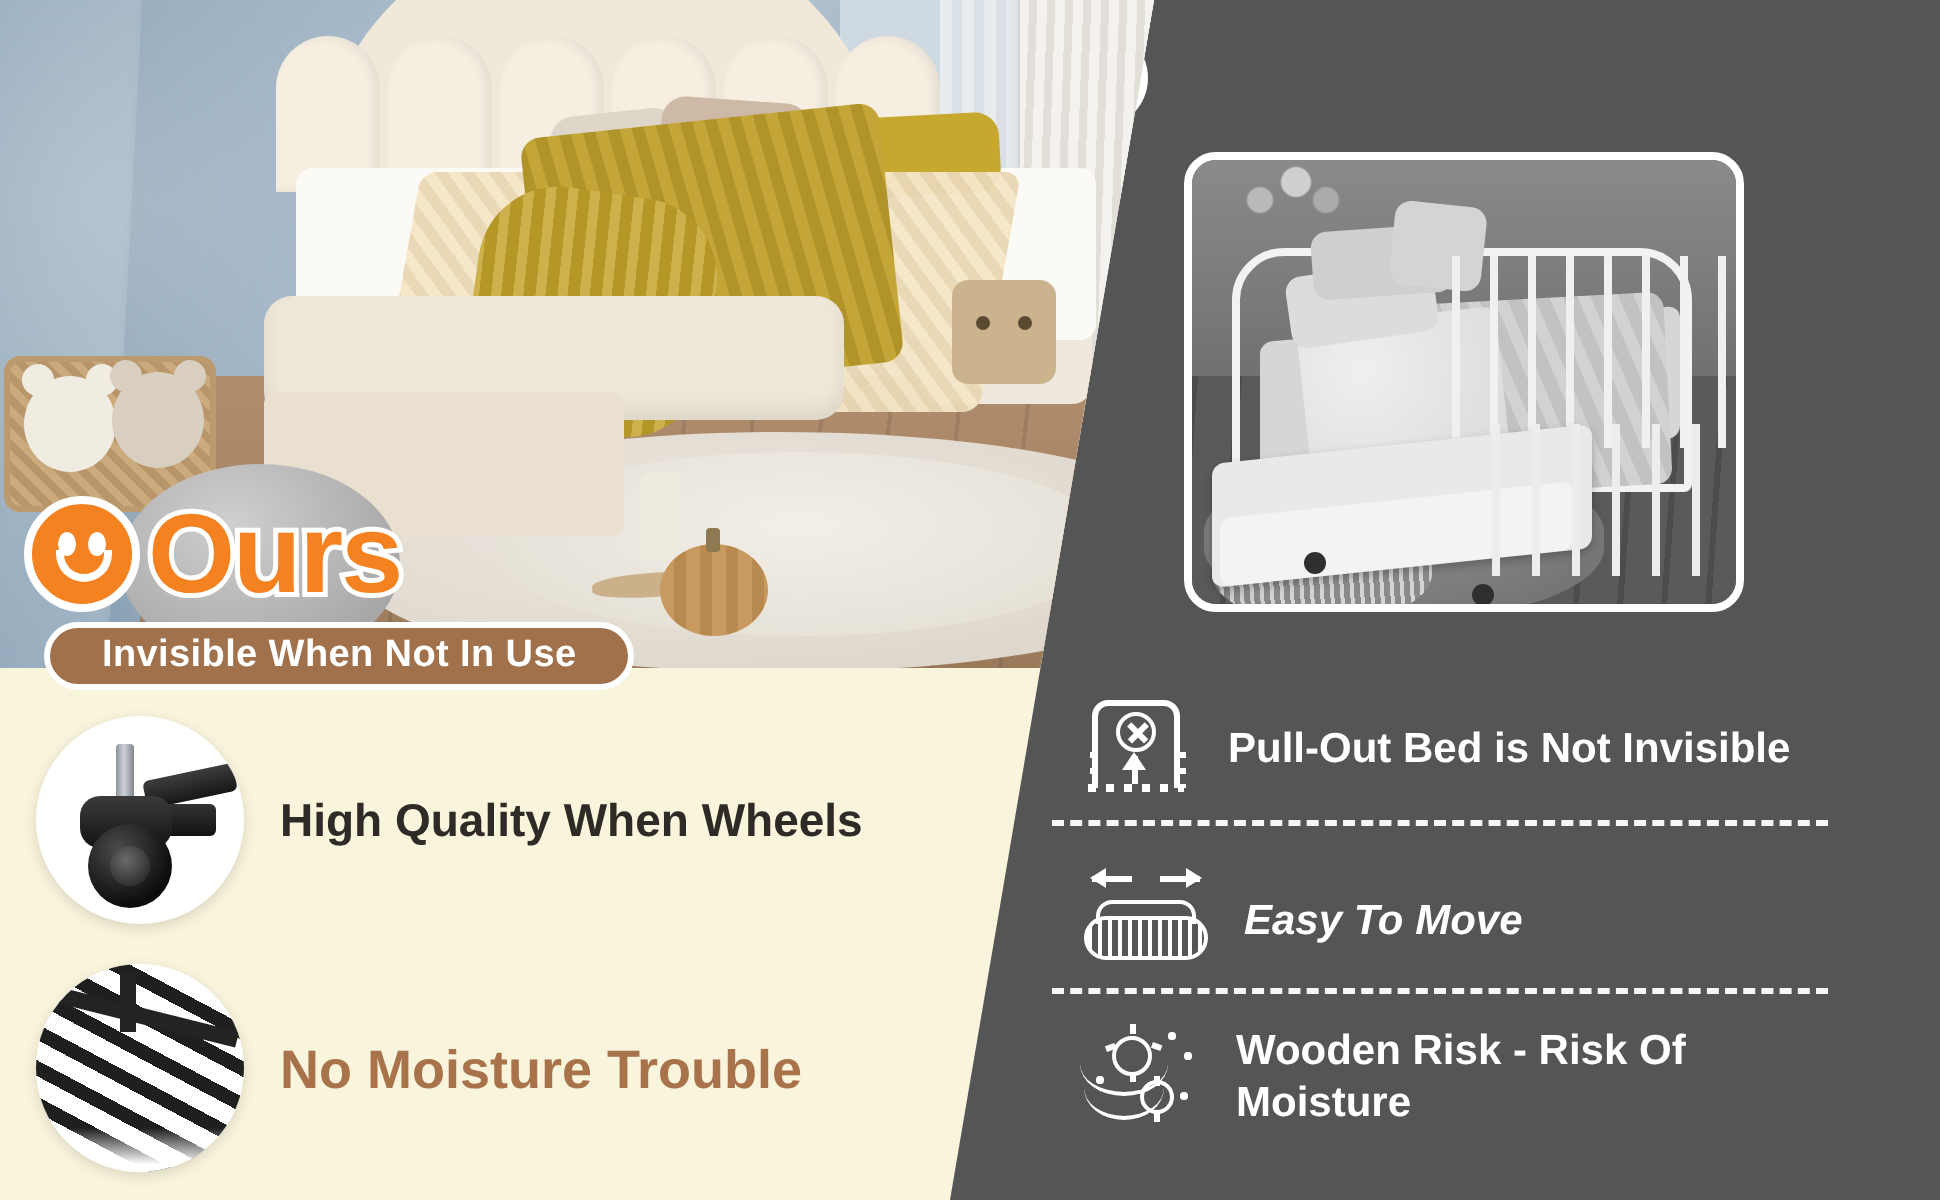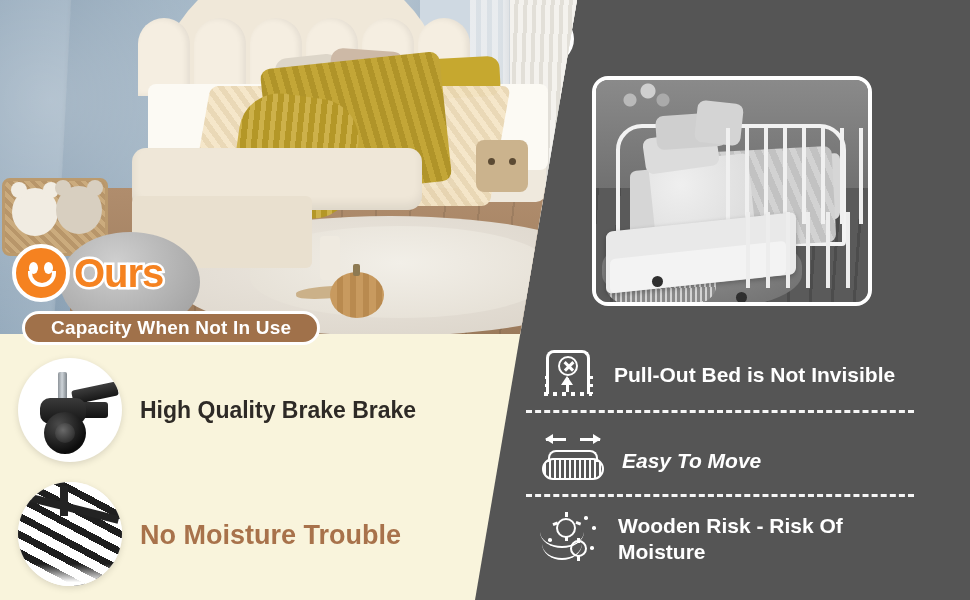--- a/index.html
+++ b/index.html
@@ -93,21 +93,21 @@
   .ph-chair{position:absolute;left:460px;top:92px;width:86px;height:110px;background:#efe9dd;border-radius:40px 40px 10px 10px;}
 
   
   .ours-badge{position:absolute;left:12px;top:244px;display:flex;align-items:center;gap:4px;}
   .smiley{width:58px;height:58px;border-radius:50%;background:#F58220;border:4px solid #ffffff;
     position:relative;box-sizing:border-box;}
   .smiley .eye{position:absolute;top:14px;width:9px;height:12px;border-radius:50%;background:#ffffff;}
   .smiley .eye.l{left:13px;} .smiley .eye.r{right:13px;}
   .smiley .mouth{position:absolute;left:12px;top:23px;width:28px;height:16px;
     border:4px solid #ffffff;border-top:none;border-radius:0 0 18px 18px;box-sizing:border-box;}
-  .ours-text{font-size:40px;font-weight:bold;color:#F58220;letter-spacing:-1px;
+  .ours-text{font-size:56px;font-weight:bold;color:#F58220;letter-spacing:-1px;
     -webkit-text-stroke:5px #ffffff;paint-order:stroke fill;}
 
   
   .pill{position:absolute;left:22px;top:311px;height:34px;padding:0 26px;display:flex;align-items:center;
     background:#A0714A;border:3px solid #ffffff;border-radius:20px;box-sizing:border-box;}
   .pill span{color:#ffffff;font-size:19px;font-weight:bold;letter-spacing:.2px;white-space:nowrap;}
 
   
   .feat{position:absolute;display:flex;align-items:center;gap:18px;}
   .feat.f1{left:18px;top:358px;}
@@ -374,35 +374,35 @@
     <div class="ours-badge">
       <div class="smiley">
         <span class="eye l"></span>
         <span class="eye r"></span>
         <span class="mouth"></span>
       </div>
       <div class="ours-text">Ours</div>
     </div>
 
     <div class="pill">
-      <span>Capacity When Not In Use</span>
+      <span>Invisible When Not In Use</span>
     </div>
 
     <div class="feat f1">
       <div class="circ">
         <div class="caster">
           <span class="stem"></span>
             <span class="lever"></span>
             <span class="lever2"></span>
           <span class="body"></span>
             <span class="wheel"></span>
         </div>
       </div>
       <div class="ftext">
-        <div class="t1">High Quality Brake Brake</div>
+        <div class="t1">High Quality When Wheels</div>
       </div>
     </div>
 
     <div class="feat f2">
       <div class="circ">
         <div class="slats">
           <span class="rail"></span>
             <span class="rail2"></span>
             <span class="fade"></span>
         </div>

